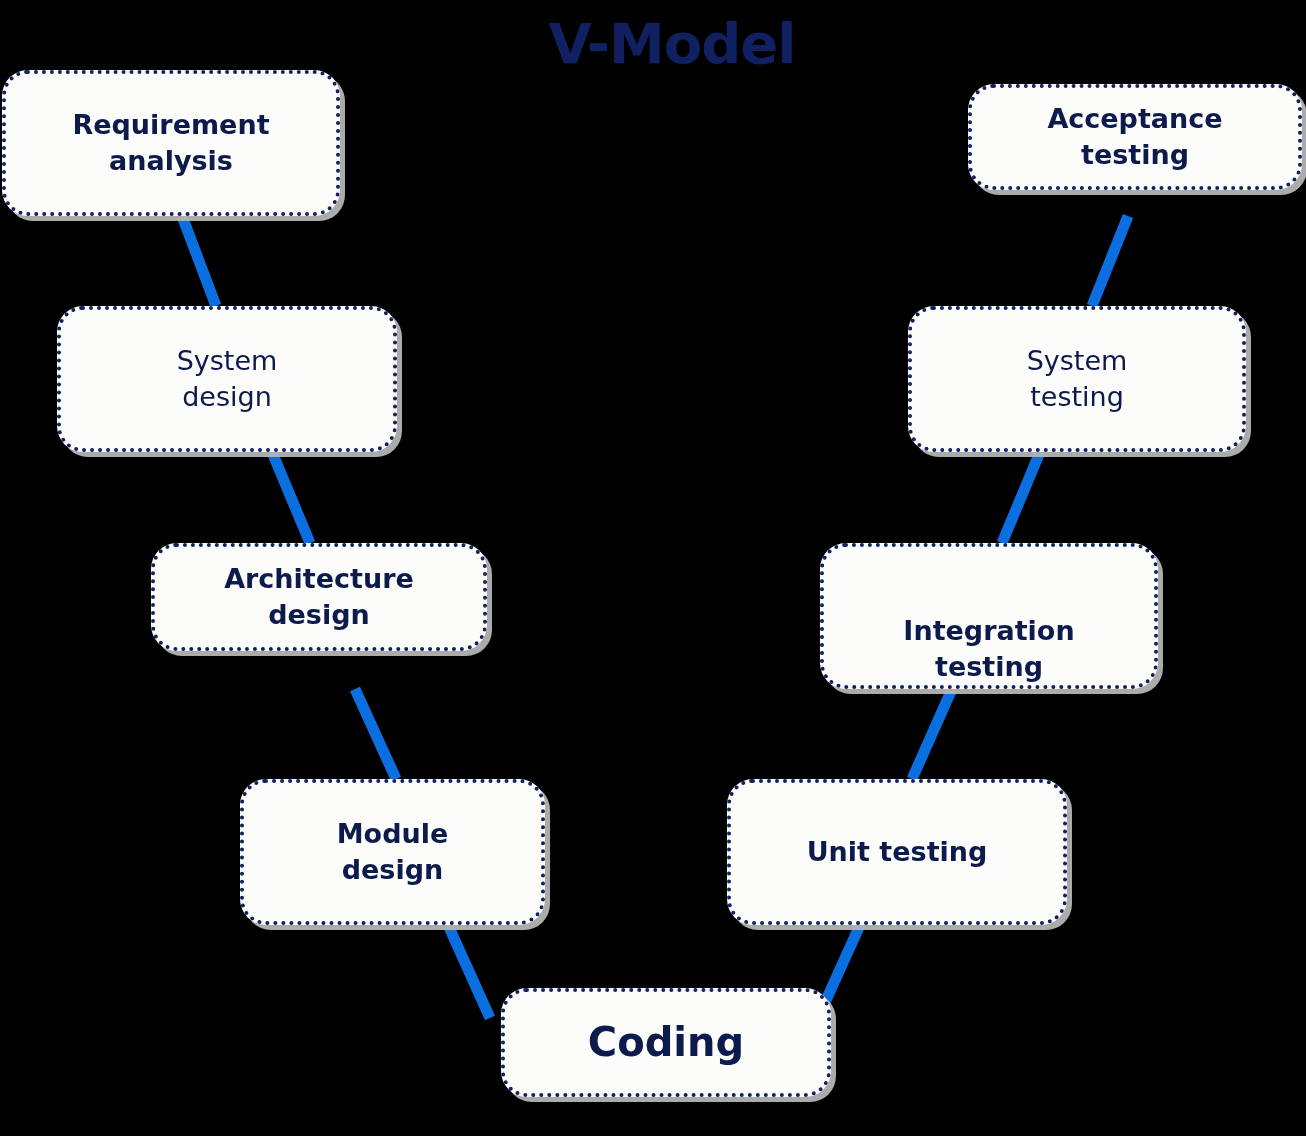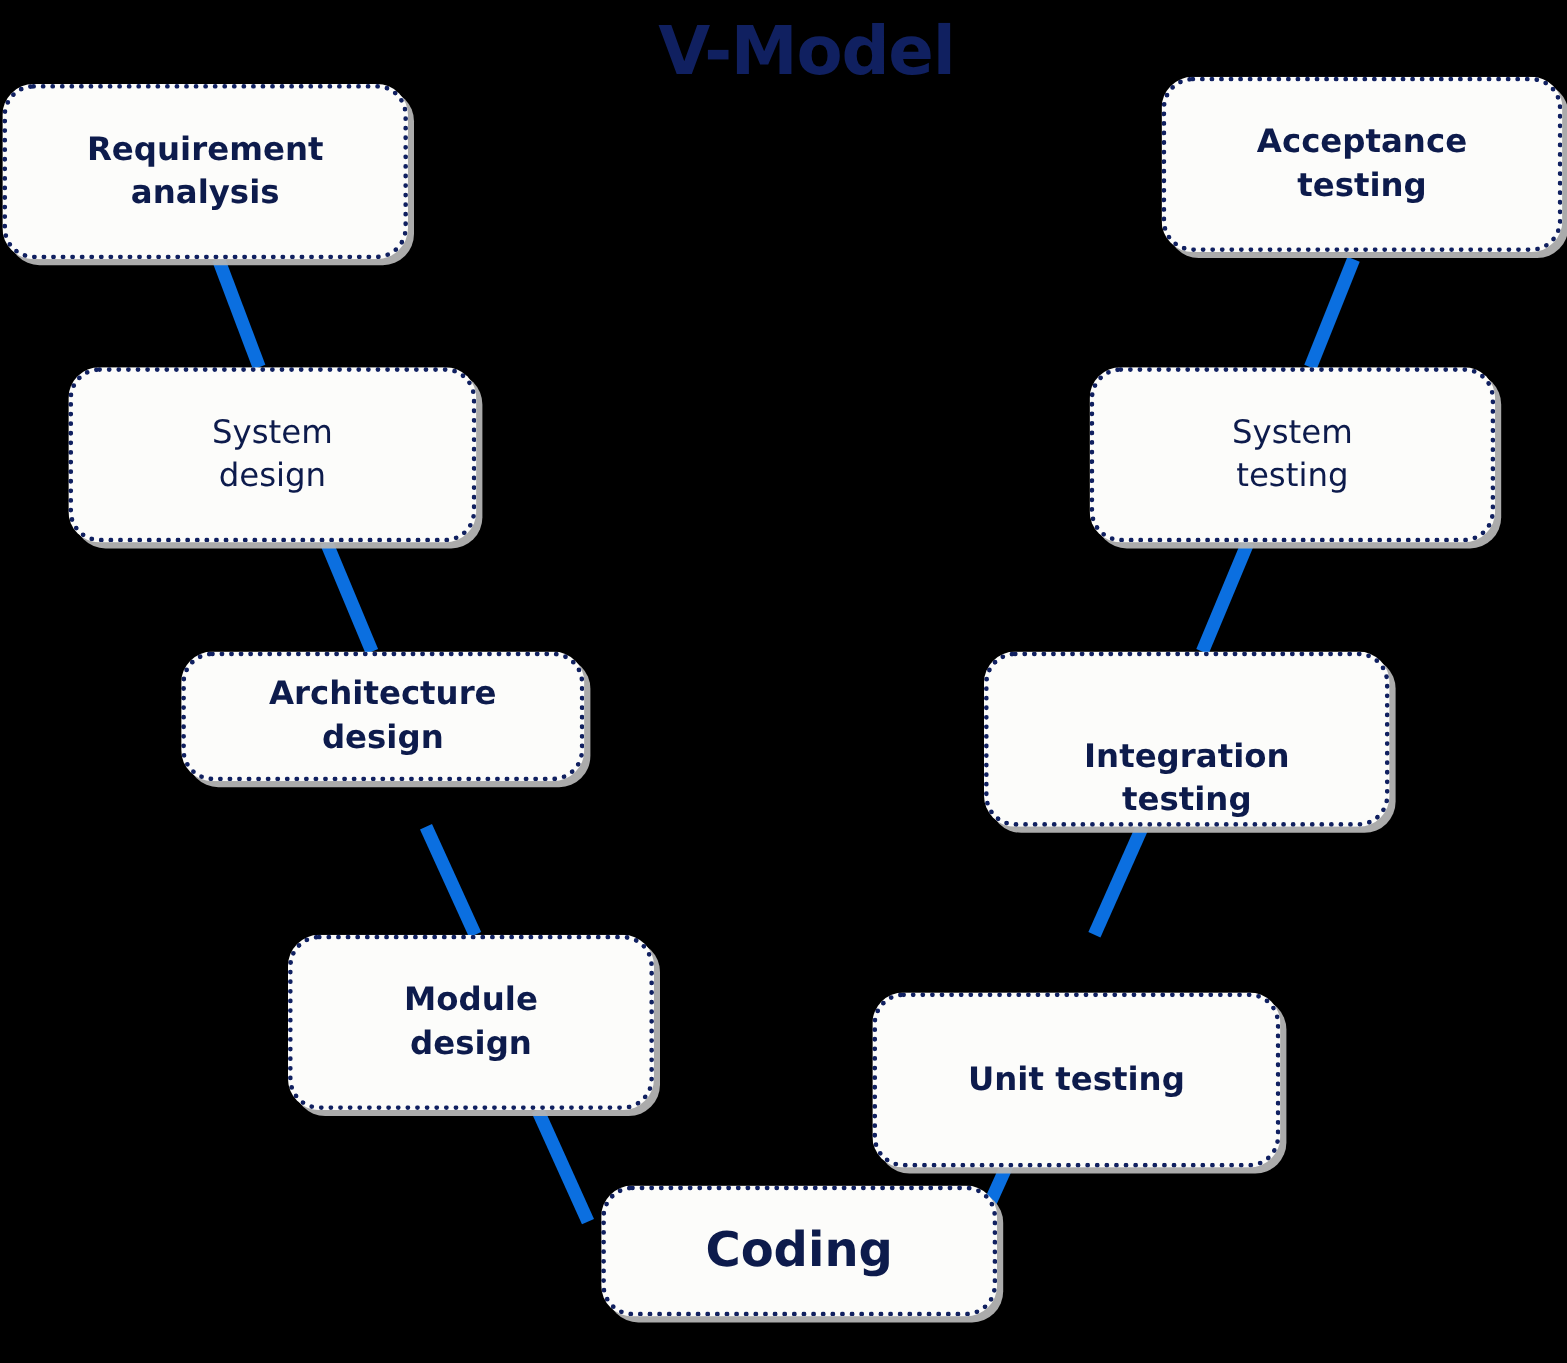--- a/index.html
+++ b/index.html
@@ -70,24 +70,24 @@
   .t-bold   { font-weight: 700; font-size: 27px; }
   .t-reg    { font-weight: 400; font-size: 27px; }
   .t-coding { font-weight: 700; font-size: 40px; }
 
   
   #node-requirement-analysis { left: 2px;   top: 70px;   width: 338px; height: 146px; }
   #node-system-design        { left: 57px;  top: 306px;  width: 340px; height: 146px; }
   #node-architecture-design  { left: 151px; top: 543px;  width: 336px; height: 108px; }
   #node-module-design        { left: 240px; top: 779px;  width: 305px; height: 146px; }
   #node-coding               { left: 501px; top: 988px;  width: 330px; height: 109px; }
-  #node-unit-testing         { left: 727px; top: 779px;  width: 340px; height: 146px; margin-top: 48px; }
+  #node-unit-testing         { left: 727px; top: 779px;  width: 340px; height: 146px; }
   #node-integration-testing  { left: 820px; top: 543px;  width: 338px; height: 146px; align-items: flex-end; }
   #node-system-testing       { left: 908px; top: 306px;  width: 338px; height: 146px; }
-  #node-acceptance-testing   { left: 968px; top: 64px;   width: 334px; height: 146px; }
+  #node-acceptance-testing   { left: 968px; top: 84px;   width: 334px; height: 106px; }
 </style>
 </head>
 <body>
 
 <div id="canvas">
 
   <div id="diagram-title">V-Model</div>
 
   <svg id="connectors" viewBox="0 0 1306 1136" width="1306" height="1136">
       <line x1="182" y1="216" x2="216" y2="306" stroke="#0b6fe0" stroke-width="11" stroke-linecap="butt"></line>

